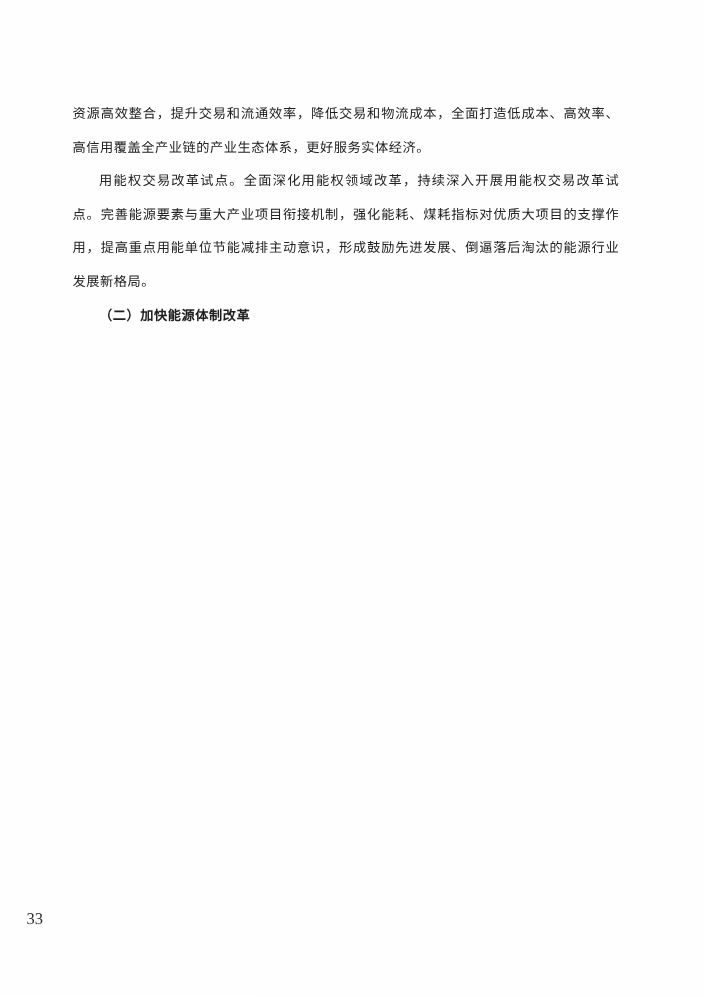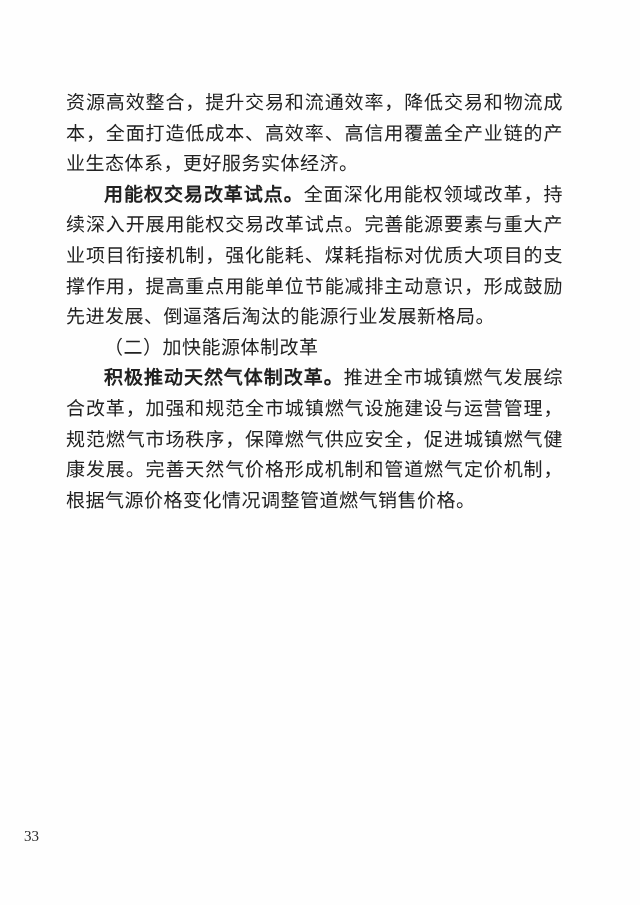--- a/index.html
+++ b/index.html
@@ -18,42 +18,42 @@
   .page {
     position: absolute;
     inset: 0;
     background: #fefefe;
   }
   .body-text {
     position: absolute;
     left: 66px;
     top: 88px;
     width: 497px;
-    font-size: 19px;
+    font-size: 12px;
     line-height: 30.6px;
     text-align: justify;
     text-justify: inter-character;
     letter-spacing: 0.5px;
   }
   .para {
     margin: 0;
     padding: 0;
     text-indent: 2em;
   }
   .para.no-indent {
     text-indent: 0;
   }
   .lead {
-    font-weight: bold;
+    font-weight: normal;
   }
   .heading {
     margin: 0;
     padding: 0;
     text-indent: 2em;
-    font-weight: normal;
+    font-weight: bold;
   }
   .footer {
     position: absolute;
     left: 0;
     top: 826px;
     width: 640px;
     text-align: left;
     font-size: 15px;
     line-height: 20px;
     color: #2a2a2a;
@@ -68,19 +68,18 @@
   <div class="body-text">
 
     <p class="para no-indent"><span>资源高效整合，提升交易和流通效率，降低交易和物流成本，全面打造低成本、高效率、高信用覆盖全产业链的产业生态体系，更好服务实体经济。</span></p>
 
     <p class="para"><span class="lead">用能权交易改革试点。</span><span>全面深化用能权领域改革，持续深入开展用能权交易改革试点。完善能源要素与重大产业项目衔接机制，强化能耗、煤耗指标对优质大项目的支撑作用，提高重点用能单位节能减排主动意识，形成鼓励先进发展、倒逼落后淘汰的能源行业发展新格局。</span></p>
 
     <p class="heading"><span>（二）加快能源体制改革</span></p>
 
 
 
-    <p class="para"><span class="lead">积极推动天然气体制改革。</span><span>推进全市城镇燃气发展综合改革，加强和规范全市城镇燃气设施建设与运营管理，规范燃气市场秩序，保障燃气供应安全，促进城镇燃气健康发展。完善天然气价格形成机制和管道燃气定价机制，根据气源价格变化情况调整管道燃气销售价格。</span></p>
 
   </div>
 
   <div class="footer">33</div>
 
 </div>
 
 </body></html>

